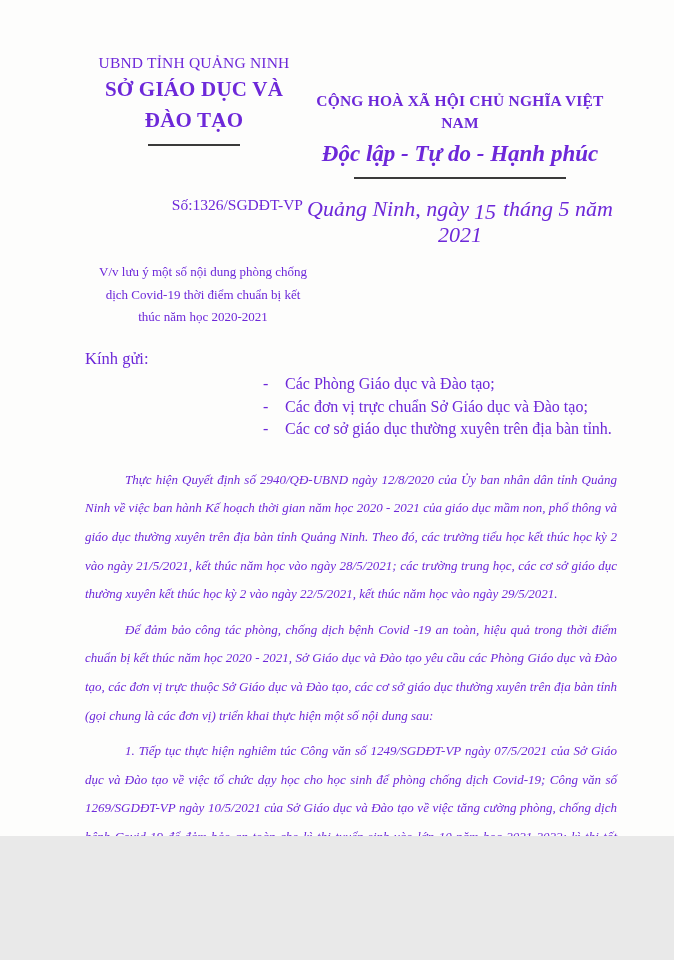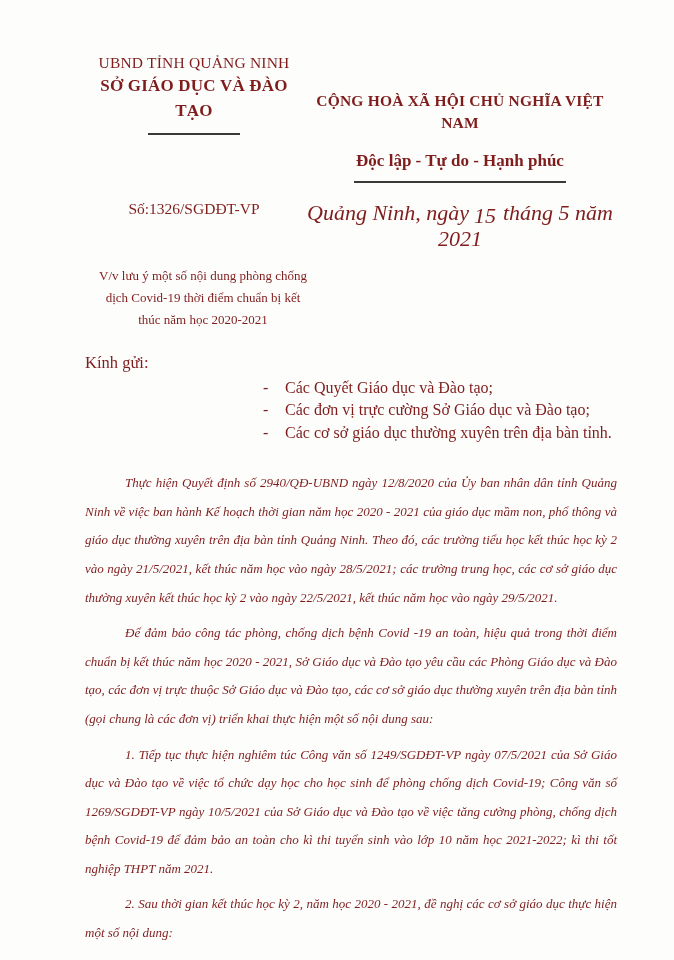--- a/index.html
+++ b/index.html
@@ -3,40 +3,40 @@
 <meta charset="utf-8">
 <style>
   * { margin: 0; padding: 0; box-sizing: border-box; }
   html, body { background: #e9e9e9; }
   body {
     width: 674px; height: 960px;
     font-family: "Liberation Serif", "DejaVu Serif", serif;
   }
   .page {
     position: relative;
-    width: 674px; height: 960px;
+    width: 674px; height: 836px;
     background: #fdfdfc;
-    color: #7f1d1d;
+    color: #6d28d9;
     padding: 52px 57px 0 85px;
     overflow: hidden;
   }
   
   .hdr { display: flex; }
   .hdr-left  { width: 218px; flex: 0 0 218px; text-align: center; }
   .hdr-right { flex: 1; text-align: center; }
   .org-parent { font-size: 15.5px; letter-spacing: 0.2px; line-height: 1.45; }
-  .org-name   { font-size: 17px; font-weight: bold; letter-spacing: 0.2px; line-height: 1.45; }
+  .org-name   { font-size: 21px; font-weight: bold; letter-spacing: 0.2px; line-height: 1.45; }
   .national-motto-1 { font-size: 15.5px; font-weight: bold; letter-spacing: 0.2px; line-height: 1.45; margin-top: 38px; }
-  .national-motto-2 { font-size: 17px;  font-weight: bold; line-height: 1.45; margin-top: 14px; }
+  .national-motto-2 { font-size: 23px;  font-weight: bold; line-height: 1.45; margin-top: 2px; font-style: italic; }
   .rule { height: 2px; background: #3a3a3a; margin: 9px auto 0 auto; }
   .rule-left  { width: 92px; }
   .rule-right { width: 212px; margin-top: 7px; }
   
   .row2 { display: flex; margin-top: 17px; align-items: flex-start; }
-  .doc-number { width: 218px; flex: 0 0 218px; text-align: center; font-size: 15.5px; }
+  .doc-number { width: 218px; flex: 0 0 218px; text-align: right; font-size: 15.5px; }
   .place-date { flex: 1; text-align: center; font-style: italic; font-size: 22px; }
   .day-filled { display: inline-block; position: relative; top: 3px; margin: 0 7px 0 5px; }
   
   .subject {
     width: 212px; margin: 13px auto 0 12px;
     text-align: center; font-size: 13px; line-height: 1.72;
   }
   
   .salutation { margin-top: 21px; }
   .salutation-label { font-size: 16.5px; }
@@ -77,25 +77,25 @@
     </div>
   </div>
 
   <div class="subject">V/v lưu ý một số nội dung phòng chống dịch Covid-19 thời điểm chuẩn bị kết thúc năm học 2020-2021</div>
 
   <div class="salutation">
     <div class="salutation-label">Kính gửi:</div>
     <div class="recipient-list">
       <div class="recipient">
         <span class="marker">-</span>
-        <span>Các Quyết Giáo dục và Đào tạo;</span>
+        <span>Các Phòng Giáo dục và Đào tạo;</span>
       </div>
       <div class="recipient">
         <span class="marker">-</span>
-        <span>Các đơn vị trực cường Sở Giáo dục và Đào tạo;</span>
+        <span>Các đơn vị trực chuẩn Sở Giáo dục và Đào tạo;</span>
       </div>
       <div class="recipient">
         <span class="marker">-</span>
         <span>Các cơ sở giáo dục thường xuyên trên địa bàn tỉnh.</span>
       </div>
     </div>
   </div>
 
   <div class="body-text">
     <p>Thực hiện Quyết định số 2940/QĐ-UBND ngày 12/8/2020 của Ủy ban nhân dân tỉnh Quảng Ninh về việc ban hành Kế hoạch thời gian năm học 2020 - 2021 của giáo dục mầm non, phổ thông và giáo dục thường xuyên trên địa bàn tỉnh Quảng Ninh. Theo đó, các trường tiểu học kết thúc học kỳ 2 vào ngày 21/5/2021, kết thúc năm học vào ngày 28/5/2021; các trường trung học, các cơ sở giáo dục thường xuyên kết thúc học kỳ 2 vào ngày 22/5/2021, kết thúc năm học vào ngày 29/5/2021.</p>

